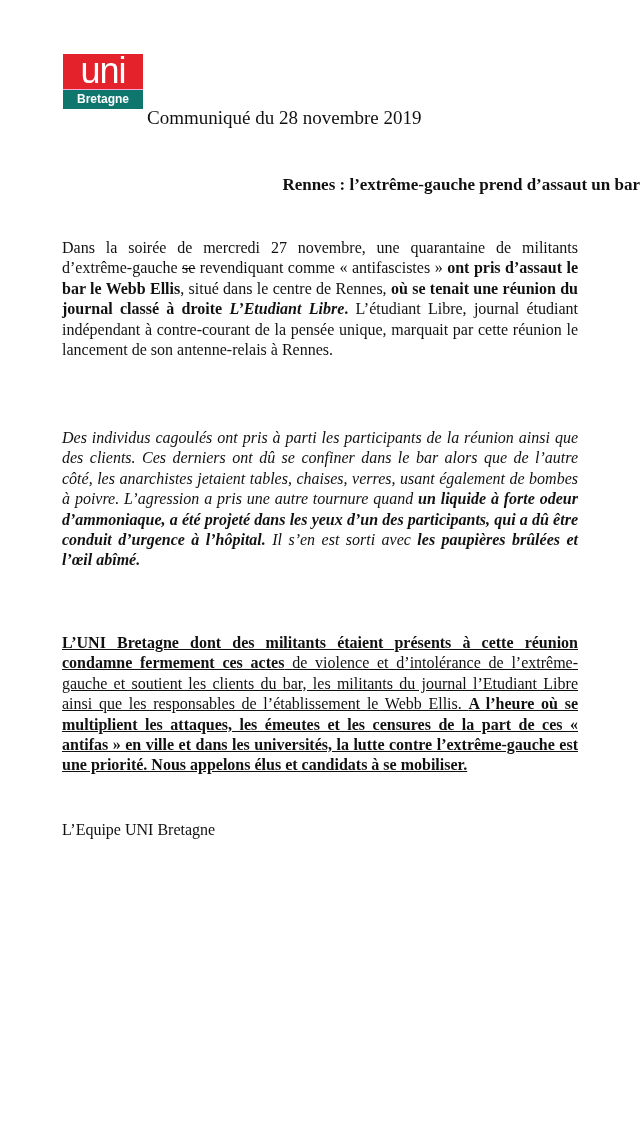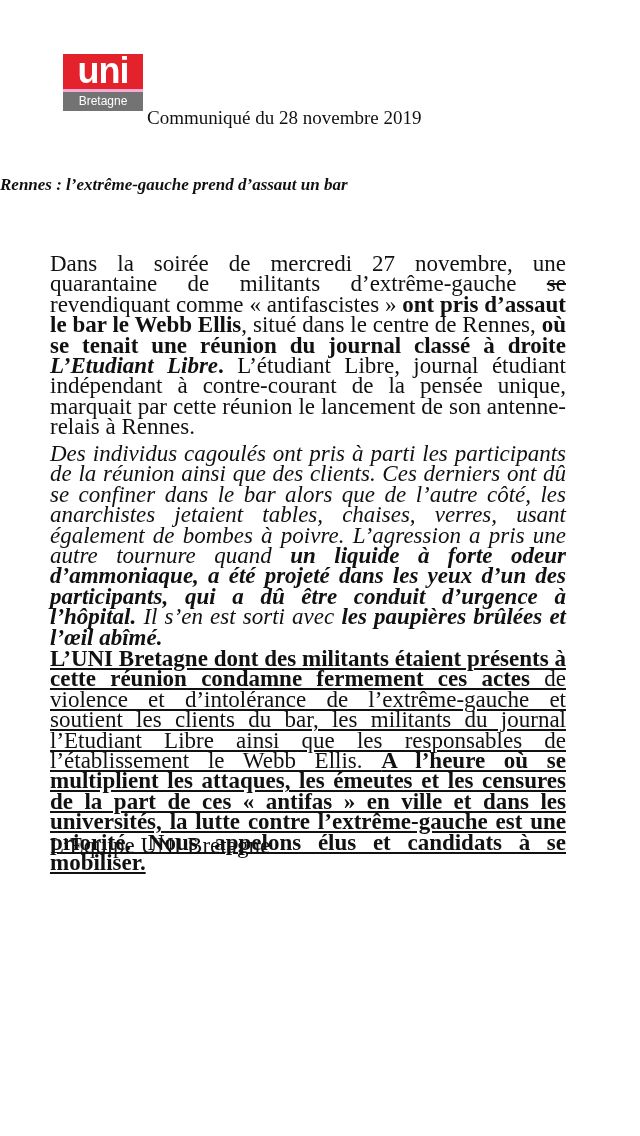--- a/index.html
+++ b/index.html
@@ -20,63 +20,61 @@
       left: 63px;
       top: 54px;
       width: 80px;
       height: 55px;
     }
     .logo-top {
       height: 35px;
       background: #e3222b;
       color: #ffffff;
       font-family: "Liberation Sans", sans-serif;
-      font-weight: bold;
+      font-weight: normal;
       font-size: 36px;
       line-height: 34px;
       text-align: center;
       letter-spacing: -1px;
-      border-bottom: 3px solid #f9a8d4;
+      border-bottom: 1px solid #f9a8d4;
     }
     .logo-bottom {
       height: 19px;
-      background: #737373;
+      background: #0f766e;
       color: #ffffff;
       font-family: "Liberation Sans", sans-serif;
-      font-weight: normal;
+      font-weight: bold;
       font-size: 12px;
       line-height: 19px;
       text-align: center;
     }
     .date {
       position: absolute;
       left: 147px;
       top: 108px;
       font-size: 19px;
       line-height: 20px;
     }
     .title {
       position: absolute;
       left: 0;
       width: 640px;
       top: 175px;
-      text-align: left;
+      text-align: right;
       font-weight: bold;
       font-size: 17px;
       line-height: 20px;
-      font-style: italic;
     }
     .para {
       position: absolute;
-      left: 50px;
+      left: 62px;
       width: 516px;
-      font-size: 23px;
+      font-size: 16px;
       line-height: 20.4px;
       text-align: justify;
-      margin-top: 16px;
     }
     .p1 { top: 238px; }
     .p2 { top: 428px; font-style: italic; }
     .p3 { top: 633px; text-decoration: underline; }
     .sig { top: 820px; }
     b { font-weight: bold; }
     i { font-style: italic; }
     s { text-decoration: line-through; }
   </style>
 </head>

